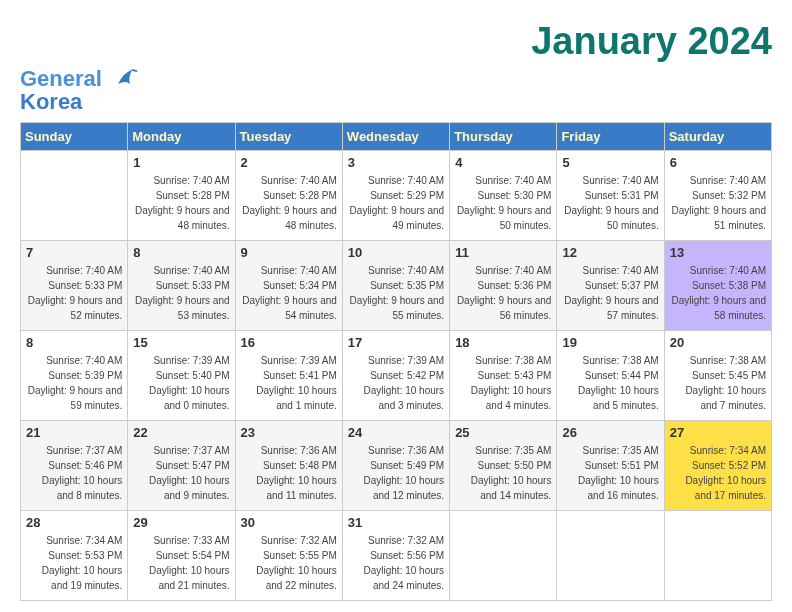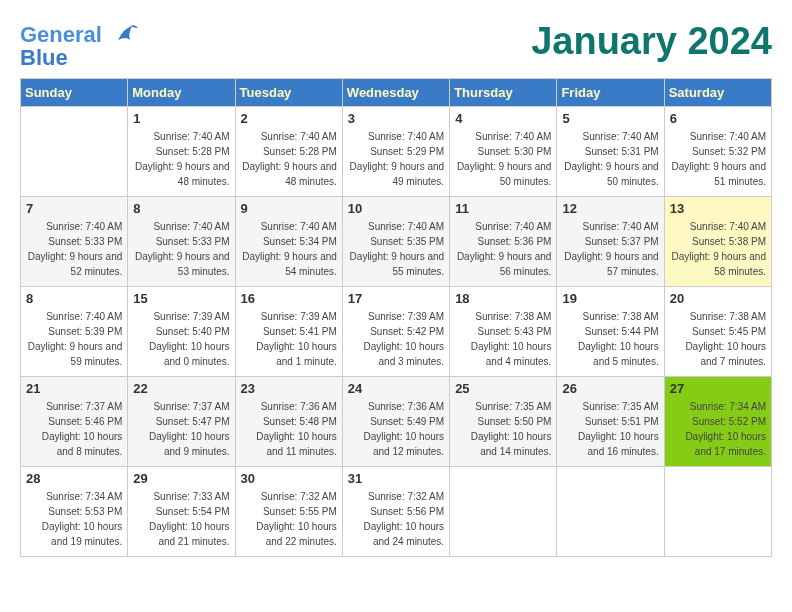--- a/index.html
+++ b/index.html
@@ -82,30 +82,30 @@
     .empty-cell {
       background: #fff !important;
     }
   </style>
 </head>
 <body>
 
 <div class="header">
   <div class="logo">
     <div style="display:flex;flex-direction:column;align-items:flex-start;">
-      <div style="display:flex;align-items:center;gap:8px;">
+      <div style="display:flex;align-items:center;gap:8px;margin-top:44px;">
         <span class="logo-text">
           <span>General</span>
         </span>
         <svg width="30" height="30" viewBox="0 0 30 30">
           <path d="M8 20 Q14 8 22 6 Q18 14 20 20 Q16 16 8 20Z" fill="#3a7bc8"></path>
           <path d="M20 6 Q26 4 28 8 Q24 8 20 6Z" fill="#3a7bc8"></path>
         </svg>
       </div>
-      <span class="logo-text" style="color:#3a7bc8;margin-top:-4px;">Blue</span>
+      <span class="logo-text" style="color:#3a7bc8;margin-top:-4px;">Korea</span>
     </div>
   </div>
   <div class="title-section">
     <div class="month-title">January 2024</div>
   </div>
 </div>
 
 <table class="calendar">
   <thead>
     <tr>
@@ -188,21 +188,21 @@
         <div class="day-info">
           Sunrise: 7:40 AM<br>Sunset: 5:36 PM<br>Daylight: 9 hours and 56 minutes.
         </div>
       </td>
         <td style="background: rgb(245, 245, 245);">
         <div class="day-number">12</div>
         <div class="day-info">
           Sunrise: 7:40 AM<br>Sunset: 5:37 PM<br>Daylight: 9 hours and 57 minutes.
         </div>
       </td>
-        <td style="background: #fef9c3;">
+        <td style="background: #c4b5fd;">
         <div class="day-number">13</div>
         <div class="day-info">
           Sunrise: 7:40 AM<br>Sunset: 5:38 PM<br>Daylight: 9 hours and 58 minutes.
         </div>
       </td>
       </tr>
       <tr>
         <td>
         <div class="day-number">8</div>
         <div class="day-info">
@@ -276,21 +276,21 @@
         <div class="day-info">
           Sunrise: 7:35 AM<br>Sunset: 5:50 PM<br>Daylight: 10 hours and 14 minutes.
         </div>
       </td>
         <td style="background: rgb(245, 245, 245);">
         <div class="day-number">26</div>
         <div class="day-info">
           Sunrise: 7:35 AM<br>Sunset: 5:51 PM<br>Daylight: 10 hours and 16 minutes.
         </div>
       </td>
-        <td style="background: #84cc16;">
+        <td style="background: #fde047;">
         <div class="day-number">27</div>
         <div class="day-info">
           Sunrise: 7:34 AM<br>Sunset: 5:52 PM<br>Daylight: 10 hours and 17 minutes.
         </div>
       </td>
       </tr>
       <tr>
         <td>
         <div class="day-number">28</div>
         <div class="day-info">

